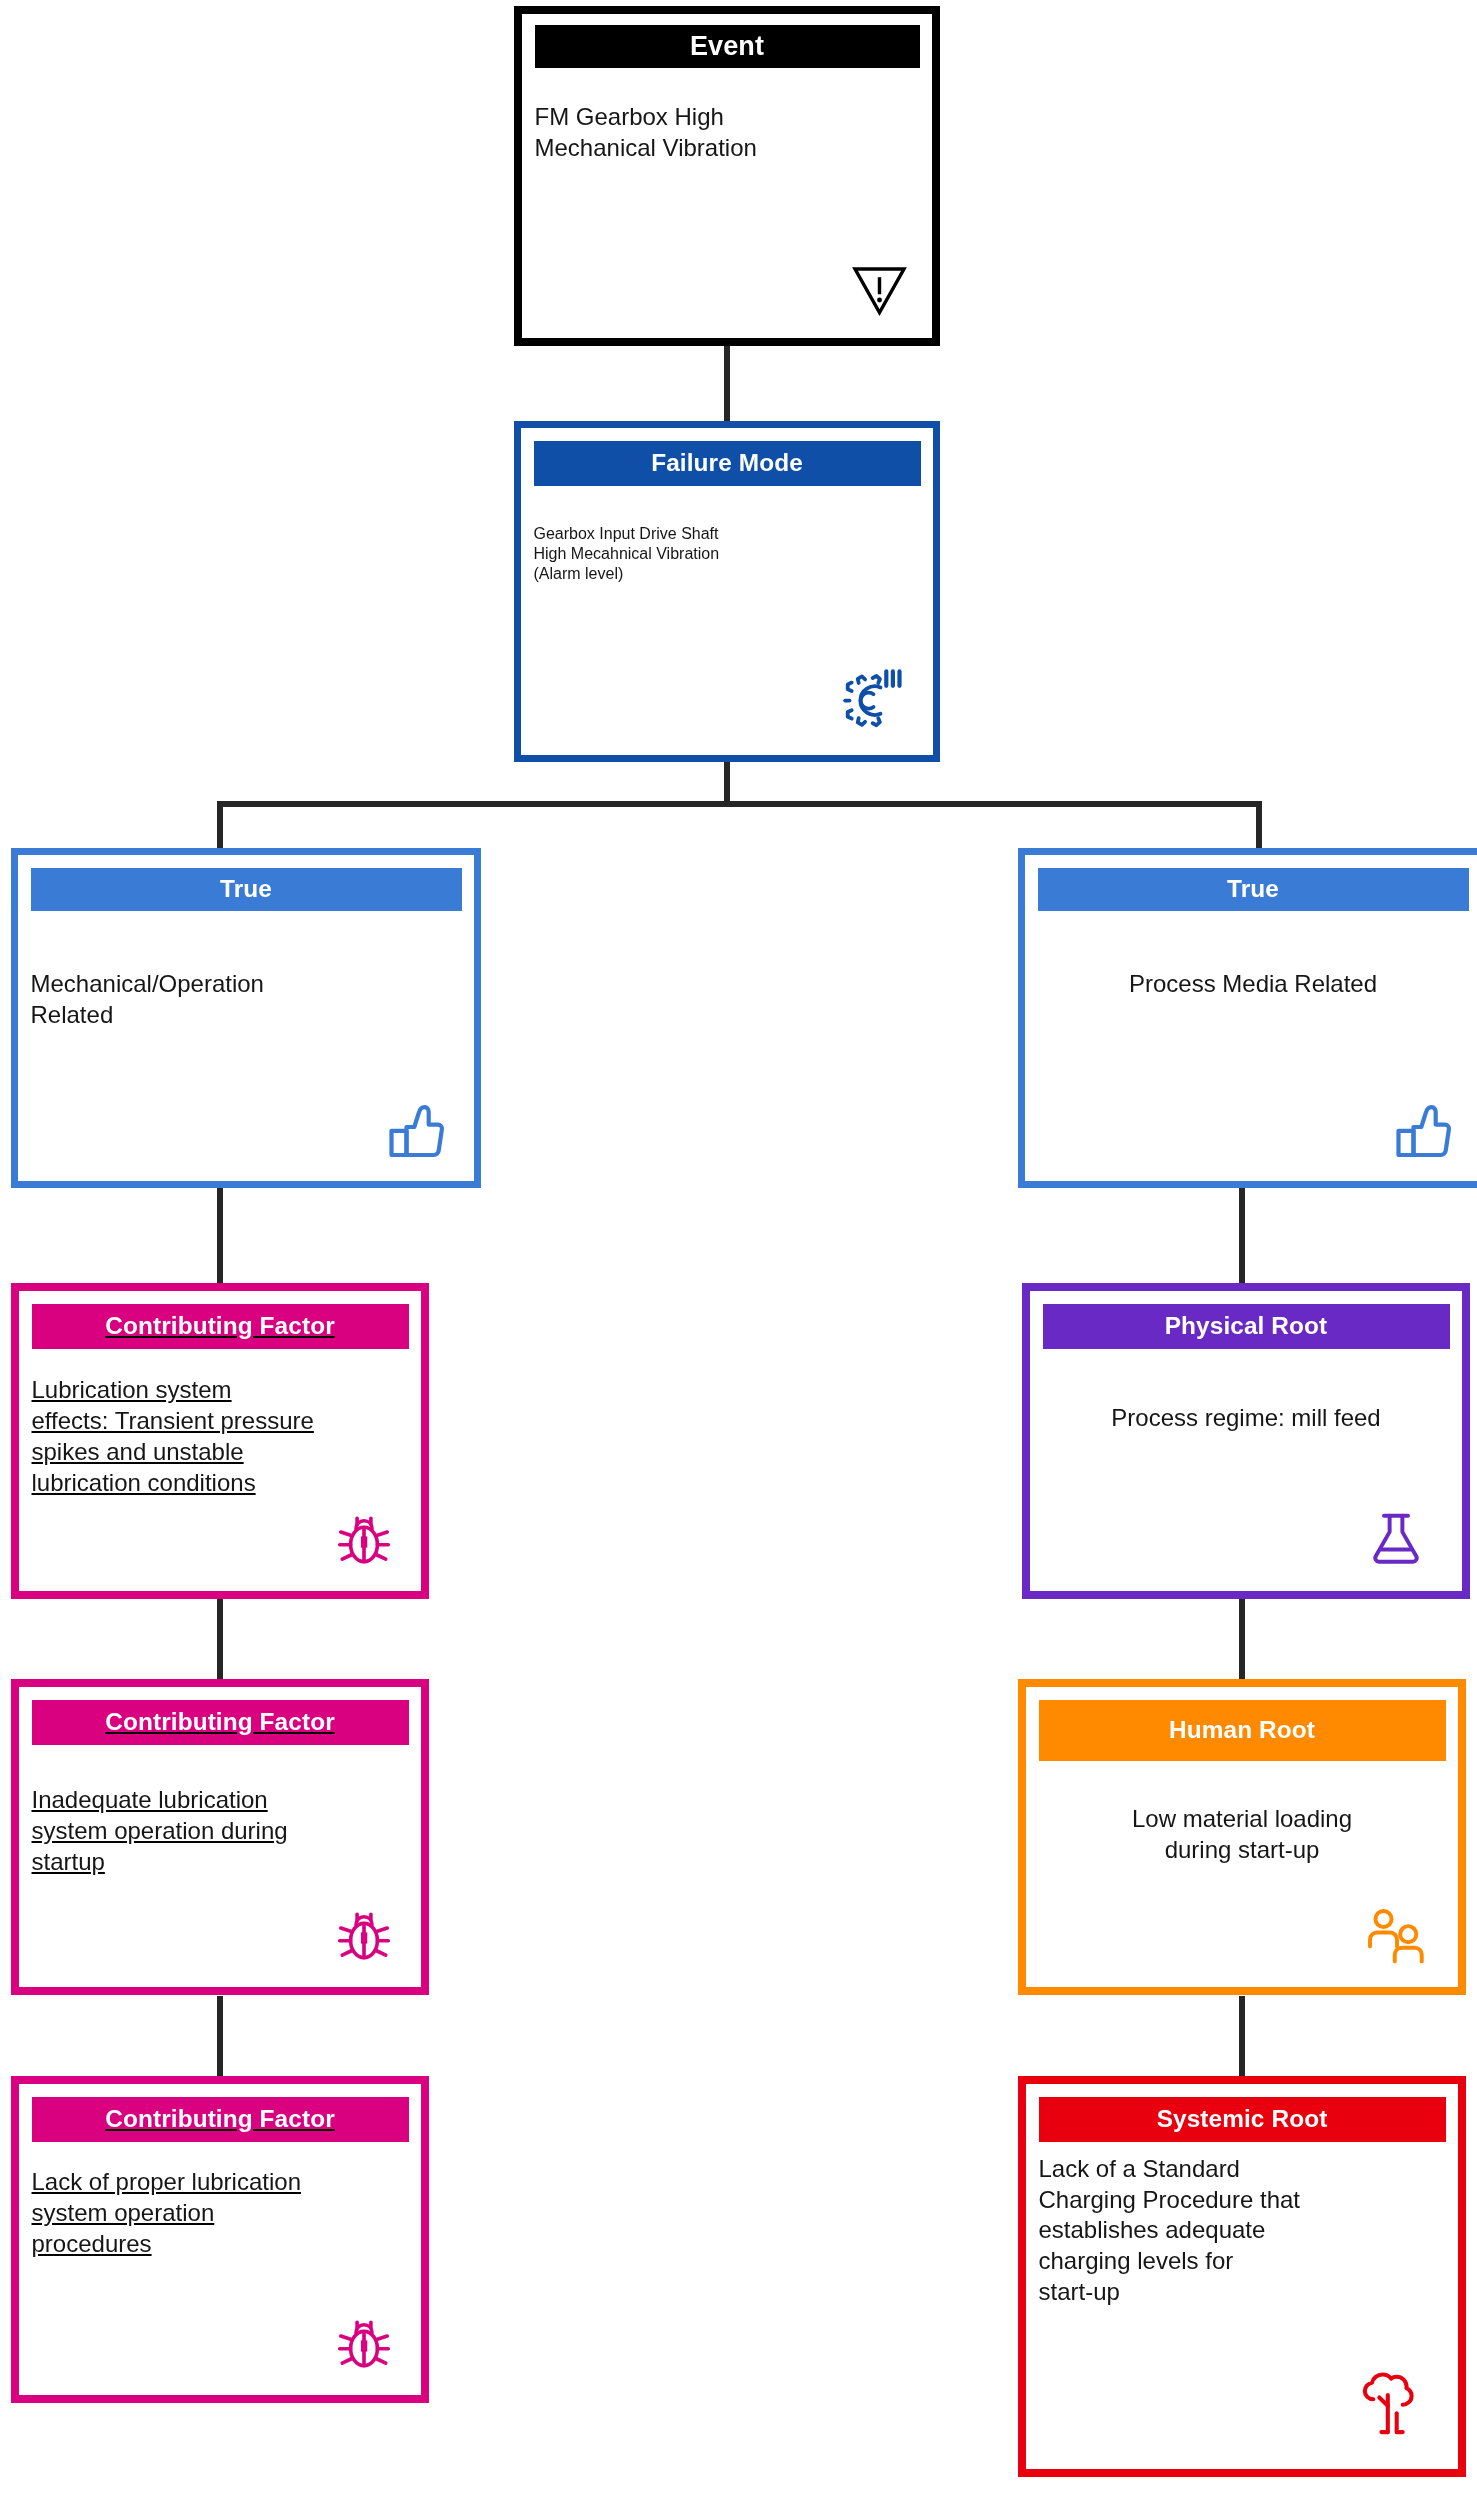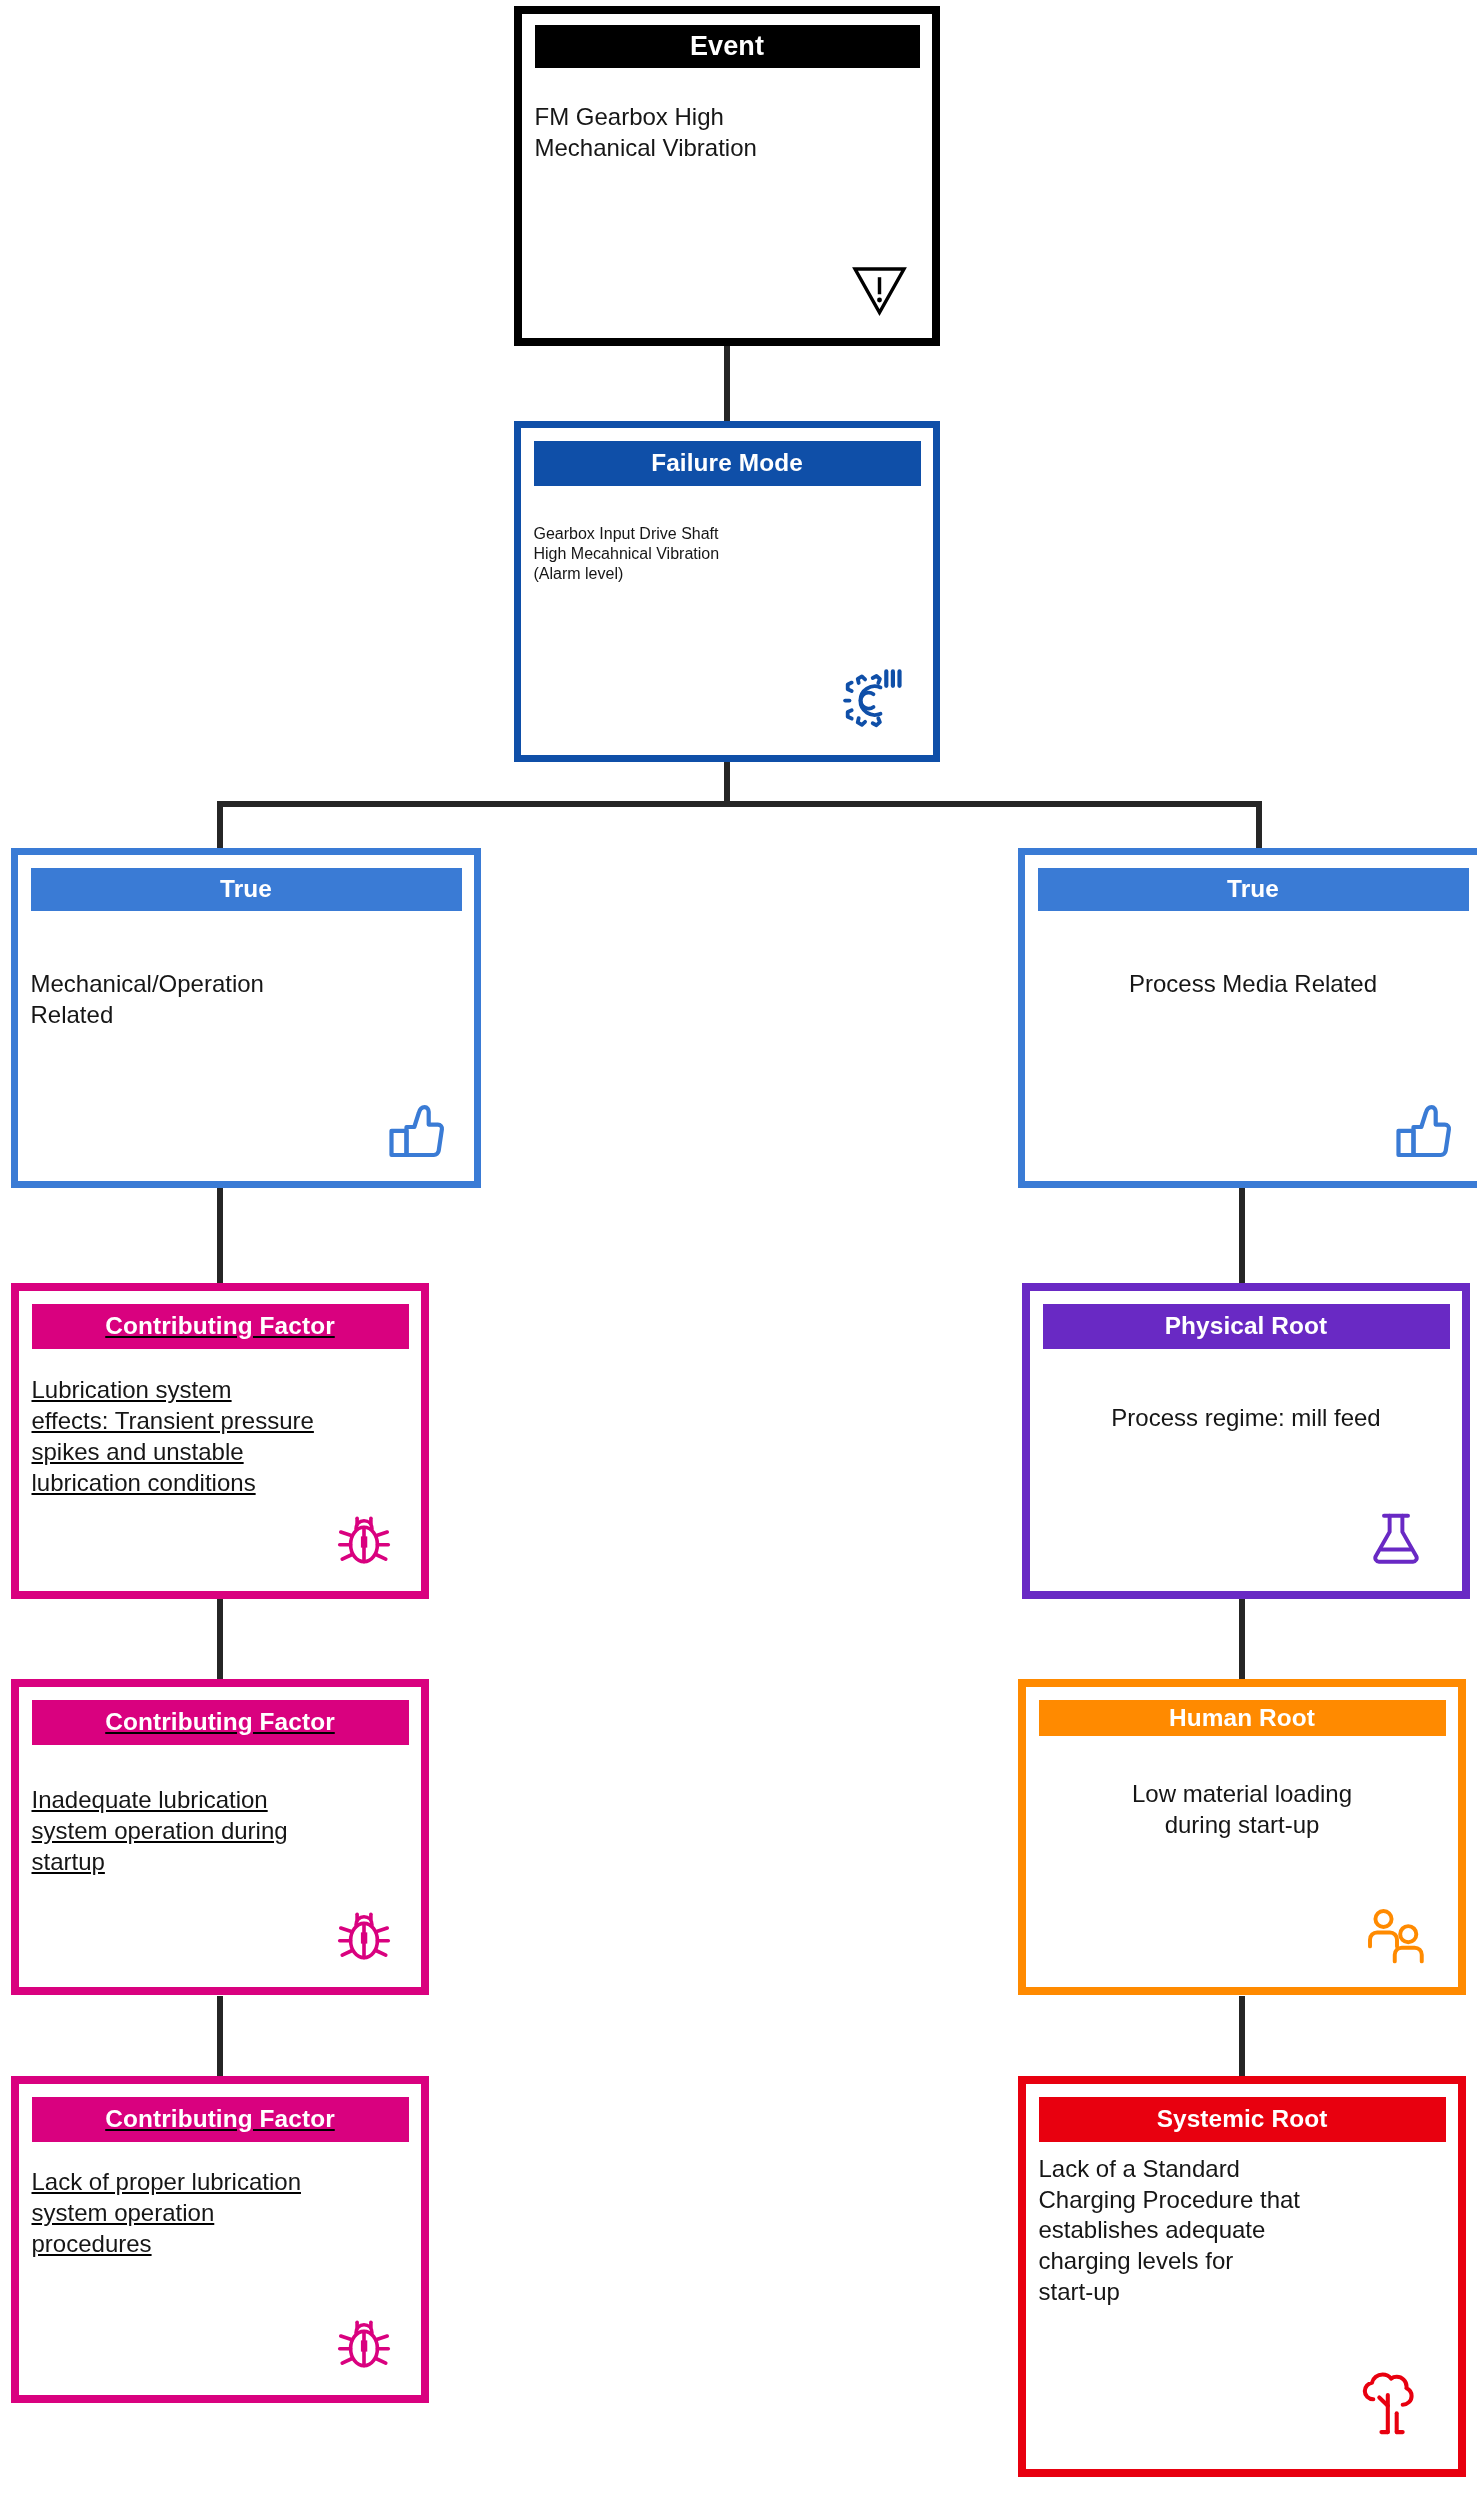--- a/index.html
+++ b/index.html
@@ -169,21 +169,21 @@
   #node-pr .node-icon { right: 24px; bottom: 9.7px; }
 
   
   #node-hr {
     left: 1018px; top: 1679px;
     width: 448px; height: 316px;
     border: 8.4px solid #FF8A00;
   }
   #node-hr .node-header {
     background: #FF8A00;
-    height: 36px;
+    height: 61px;
     font-size: 24.4px;
   }
   #node-hr .node-body {
     font-size: 24px;
     line-height: 1.30;
     padding-top: 42px;
     text-align: center;
   }
   #node-hr .node-icon { right: 19.5px; bottom: 11px; }
 

